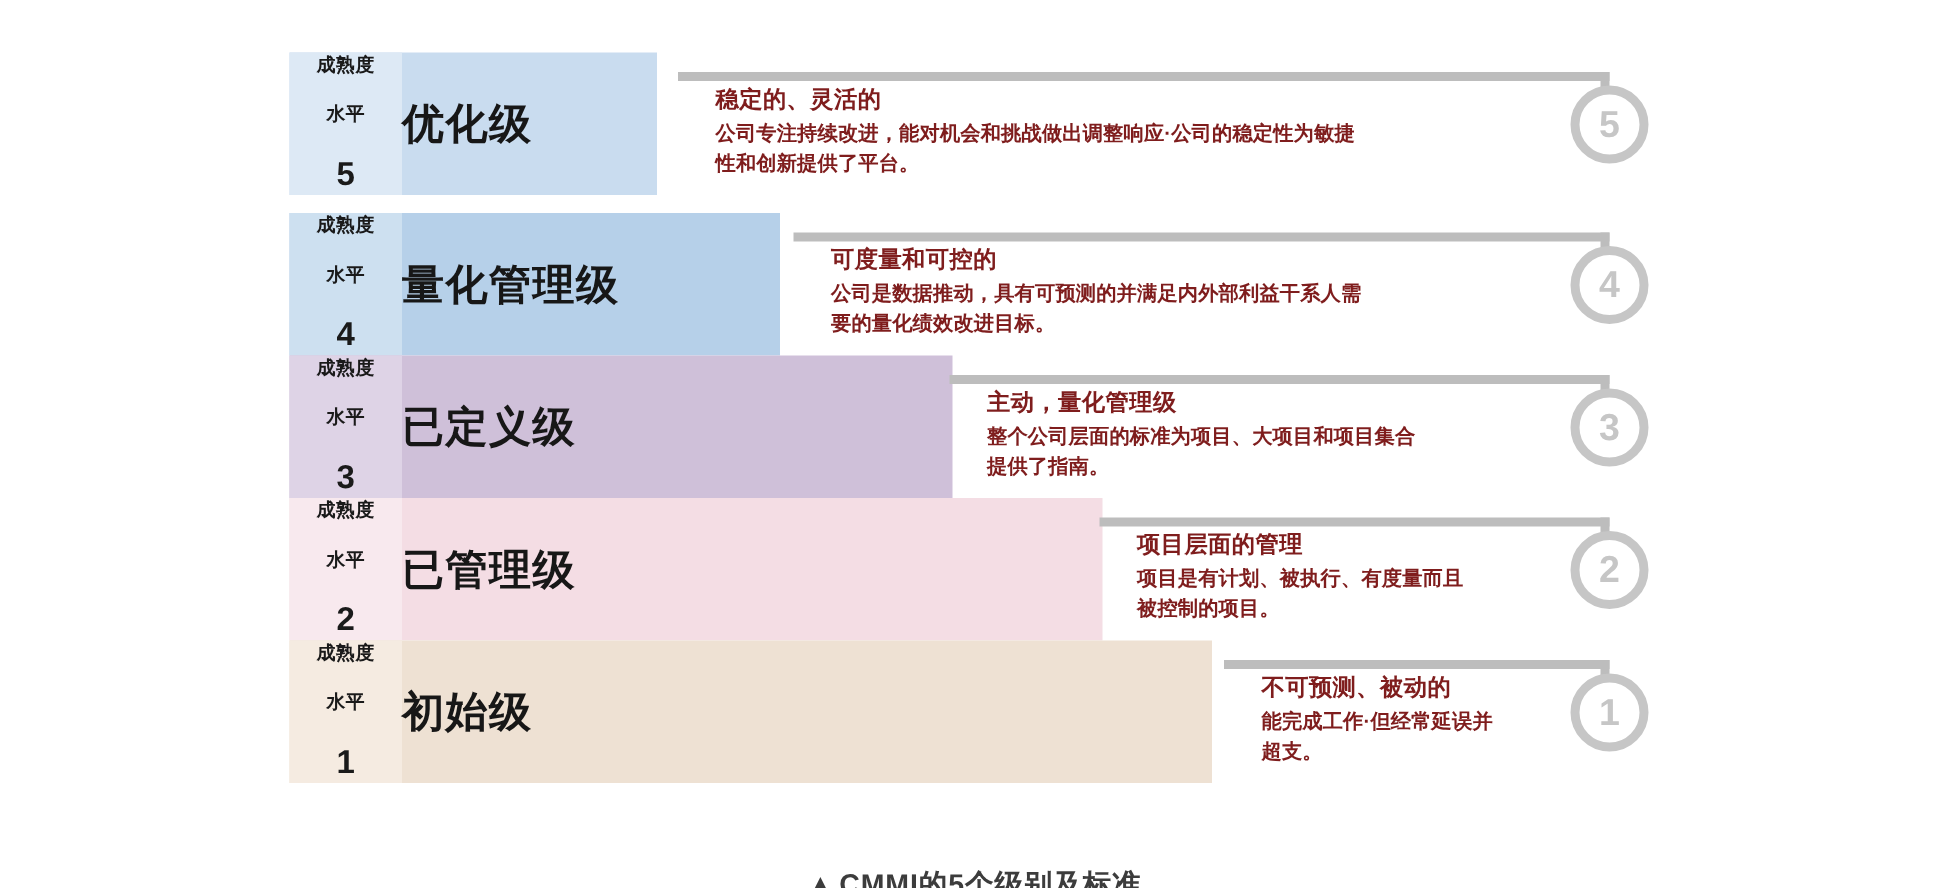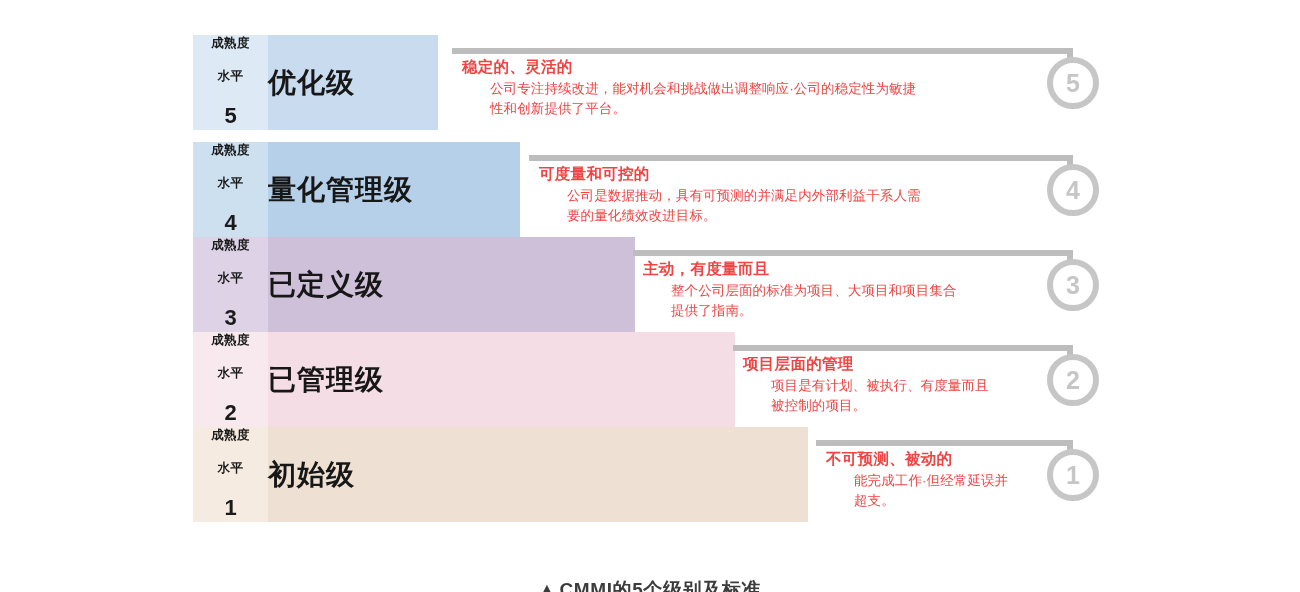--- a/index.html
+++ b/index.html
@@ -89,38 +89,37 @@
   .callout-drop {
     position: absolute;
     top: 13px;
     width: 6px;
     height: 28px;
     background: #bdbdbd;
   }
 
   .callout-text {
     position: absolute;
-    left: 10px;
+    left: 25px;
     top: 22px;
-    color: #ef4444;
+    color: #7f1d1d;
   }
   .callout-title {
     font-size: 15.5px;
     font-weight: 800;
     letter-spacing: 0.3px;
     line-height: 1.35;
     white-space: nowrap;
   }
   .callout-desc {
     font-size: 13.5px;
-    font-weight: 400;
+    font-weight: 700;
     line-height: 1.45;
     letter-spacing: 0.1px;
     margin-top: 1px;
-    margin-left: 28px;
   }
 
   .level-circle {
     position: absolute;
     width: 52px;
     height: 52px;
     border-radius: 50%;
     border: 6px solid #c6c6c6;
     box-sizing: border-box;
     display: flex;
@@ -206,21 +205,21 @@
           <div class="meta-line">成熟度</div>
           <div class="meta-line">水平</div>
           <div class="meta-num">3</div>
         </div>
         <div class="level-name">已定义级</div>
       </div>
       <div class="callout" style="left: 440px; width: 460px;">
         <div class="callout-rule" style="width: 440px;"></div>
         <div class="callout-drop" style="left: 434px;"></div>
         <div class="callout-text">
-          <div class="callout-title">主动，有度量而且</div>
+          <div class="callout-title">主动，量化管理级</div>
           <div class="callout-desc">整个公司层面的标准为项目、大项目和项目集合</div>
           <div class="callout-desc">提供了指南。</div>
         </div>
         <div class="level-circle" style="left: 414px; top: 22px;">
           <span>3</span>
         </div>
       </div>
     </div>
     <div class="level-row" style="top: 332px; width: 1133px;">
       <div class="level-bar" style="width: 542px; background: rgb(244, 221, 228);">

